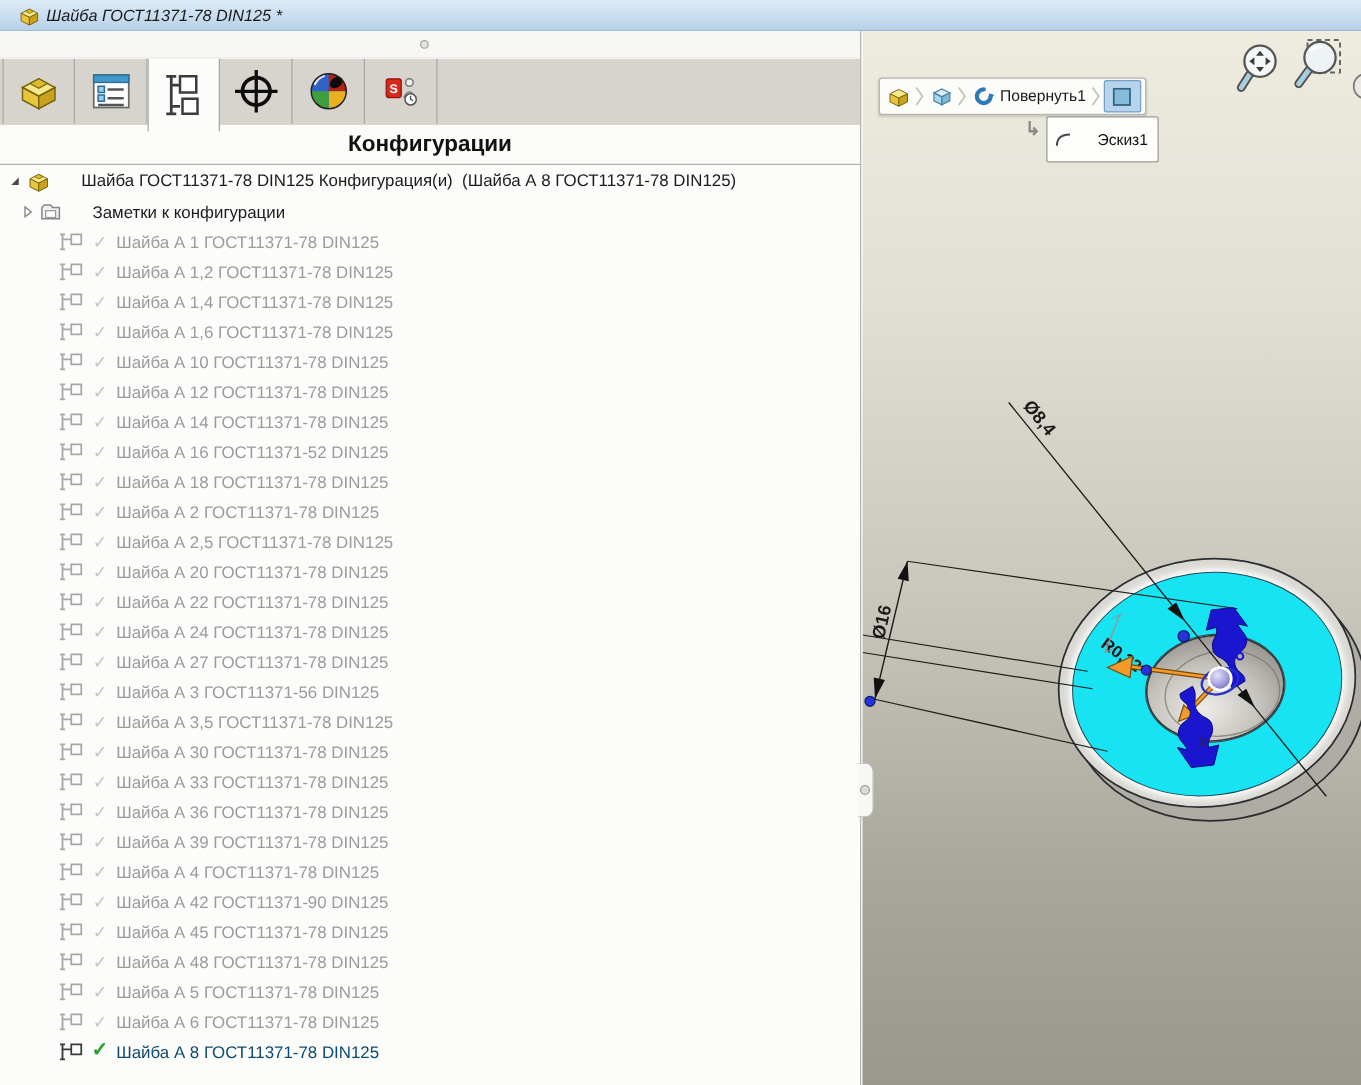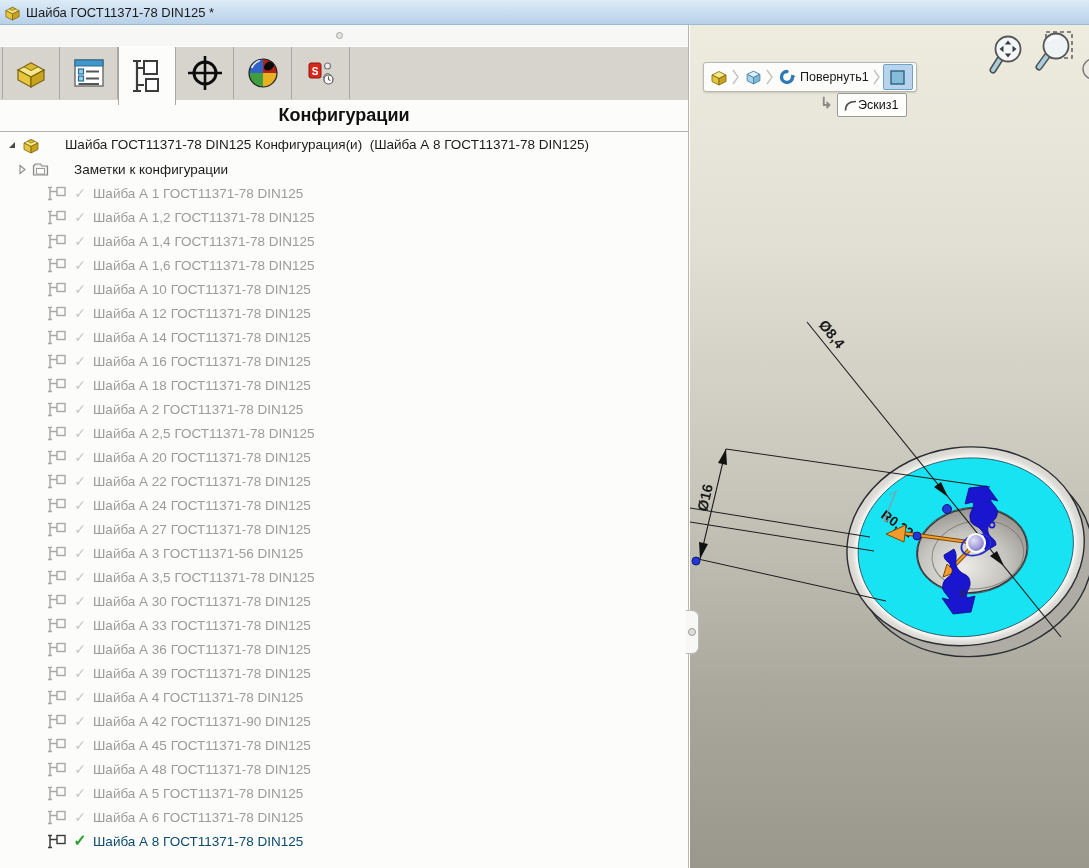--- a/index.html
+++ b/index.html
@@ -2,21 +2,21 @@
 <html><head>
 <meta charset="utf-8">
 <style>
   html,body{margin:0;padding:0;}
   body{font-family:"Liberation Sans",sans-serif;-webkit-font-smoothing:antialiased;}
   .window{position:relative;width:1089px;height:868px;overflow:hidden;background:#fff;}
 
   
   .titlebar{position:absolute;left:0;top:0;width:1089px;height:25px;
     background:linear-gradient(180deg,#dcebf7 0%,#c9ddf0 55%,#b7d0e8 100%);
-    border-bottom:1px solid #9fb9d2;display:flex;align-items:center;gap:5px;padding-left:4px;box-sizing:border-box;}
+    border-bottom:1px solid #9fb9d2;display:flex;align-items:center;gap:5px;padding-left:15px;box-sizing:border-box;font-style:italic;}
   .titlebar .title-text{font-size:13px;color:#1a1a1a;}
 
   
   .left-panel{position:absolute;left:0;top:25px;width:689px;bottom:0;background:#fcfcfb;
     border-right:1px solid #b6b4af;box-sizing:border-box;}
   .panel-top-strip{position:absolute;left:0;top:0;right:0;height:21px;background:#f7f7f5;
     border-bottom:1px solid #c6c4bf;}
   .strip-dot{position:absolute;left:336px;top:7px;width:7px;height:7px;border-radius:50%;
     background:#e4e4e1;border:1px solid #a3a3a0;box-sizing:border-box;}
   .manager-tabs{position:absolute;top:21px;left:0;right:0;height:53px;background:#d7d4cd;
@@ -51,21 +51,21 @@
   .breadcrumb{position:absolute;left:13px;top:37px;height:30px;display:flex;align-items:center;
     background:#fcfcfa;border:1px solid #b8b8b3;border-radius:3px;padding:0 3px;box-sizing:border-box;
     box-shadow:0 1px 2px rgba(0,0,0,.15);}
   .bc-item{display:flex;align-items:center;justify-content:center;width:24px;height:26px;}
   .bc-label{font-size:12.5px;color:#1a1a1a;margin:0 3px 0 1px;}
   .bc-sel{width:30px;height:26px;background:#b7d4ec;border:1px solid #70a1c6;border-radius:2px;
     display:flex;align-items:center;justify-content:center;box-sizing:border-box;margin-left:1px;}
   .bc-chevron{margin:0 1px;}
 
   .callout-arrow{position:absolute;left:130px;top:69px;font-size:15px;font-weight:bold;color:#8b8b85;}
-  .callout{position:absolute;left:147px;top:68px;height:24px;display:flex;align-items:center;gap:0;
+  .callout{position:absolute;left:147px;top:68px;height:37px;display:flex;align-items:center;gap:20px;
     background:#fdfdfc;border:1px solid #9a9a95;border-radius:2px;padding:0 8px 0 5px;box-sizing:border-box;
     font-size:12.5px;color:#111;}
 
   .splitter-handle{position:absolute;left:686px;top:610px;width:13px;height:44px;background:#f7f7f5;
     border:1px solid #bdbdb8;border-left:none;border-radius:0 7px 7px 0;box-sizing:border-box;z-index:5;}
   .splitter-handle .dot{position:absolute;left:2px;top:17px;width:8px;height:8px;border-radius:50%;
     background:#dcdcd8;border:1px solid #9e9e99;box-sizing:border-box;}
 </style>
 </head>
 <body>
@@ -244,21 +244,21 @@
     <span class="check">✓</span>
     <span class="cfg-label">Шайба А 14 ГОСТ11371-78 DIN125</span>
   </div>
 
   <div class="tree-row cfg">
     <svg class="cfg-icon" width="20" height="15" viewBox="0 0 20 15">
       <path class="ci" d="M3,1.5 v12 M1,1.5 h4 M1,13.5 h4 M3,5.5 h7"></path>
       <rect class="cir" x="10" y="1.5" width="8" height="8"></rect>
     </svg>
     <span class="check">✓</span>
-    <span class="cfg-label">Шайба А 16 ГОСТ11371-78 DIN125</span>
+    <span class="cfg-label">Шайба А 16 ГОСТ11371-52 DIN125</span>
   </div>
 
   <div class="tree-row cfg">
     <svg class="cfg-icon" width="20" height="15" viewBox="0 0 20 15">
       <path class="ci" d="M3,1.5 v12 M1,1.5 h4 M1,13.5 h4 M3,5.5 h7"></path>
       <rect class="cir" x="10" y="1.5" width="8" height="8"></rect>
     </svg>
     <span class="check">✓</span>
     <span class="cfg-label">Шайба А 18 ГОСТ11371-78 DIN125</span>
   </div>

